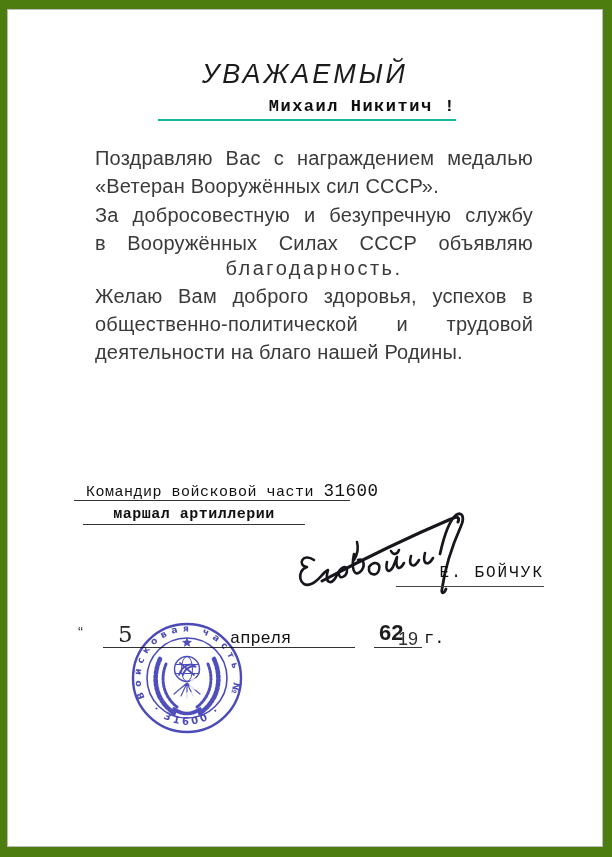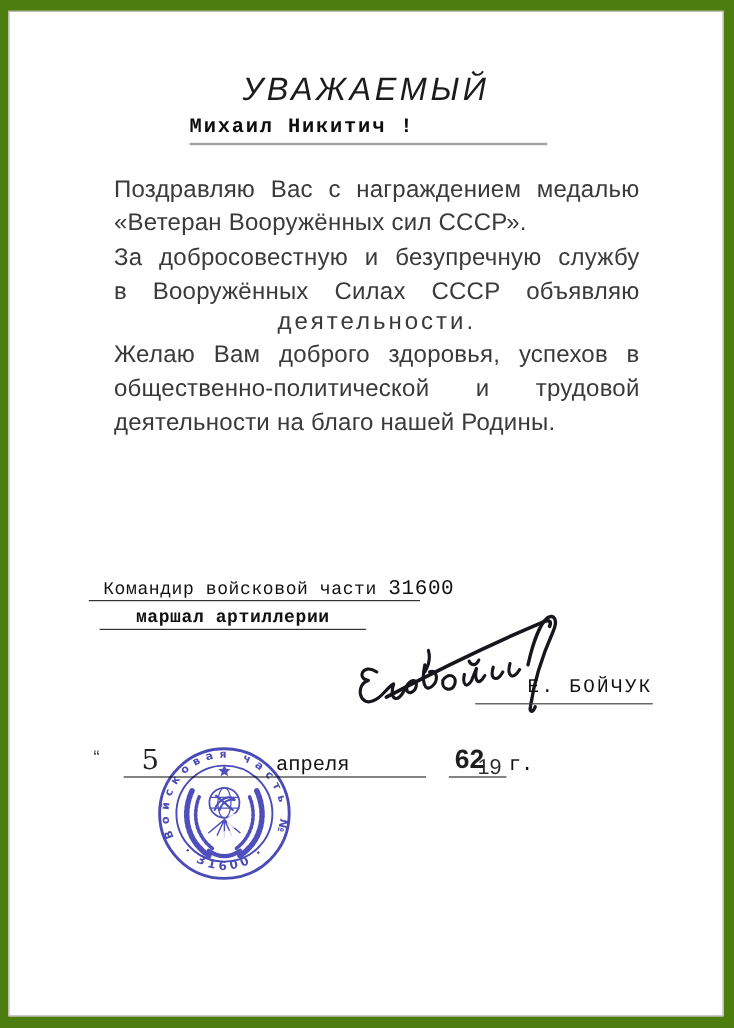--- a/index.html
+++ b/index.html
@@ -13,21 +13,21 @@
     background:#ffffff;border:1px solid #bbbbbb;
   }
   .abs{position:absolute;}
   
   .salutation{
     left:0;top:49px;width:100%;text-align:center;
     font-style:italic;font-size:27px;letter-spacing:3px;color:#1b1b1b;
   }
   .name-line{
     left:150px;top:84px;width:298px;height:25px;
-    border-bottom:2px solid #a3a3a3;text-align:left;
+    border-bottom:2px solid #14b8a6;text-align:right;
   }
   .name-line span{
     font-family:"Liberation Mono",monospace;font-weight:bold;
     font-size:17px;letter-spacing:1.5px;color:#0e0e0e;line-height:25px;
   }
   
   .bline{
     left:87px;width:438px;height:28px;line-height:28px;
     font-size:20px;color:#3a3a3a;letter-spacing:.2px;white-space:nowrap;
   }
@@ -73,21 +73,21 @@
     <div class="abs salutation">УВАЖАЕМЫЙ</div>
 
     <div class="abs name-line">
       <span>Михаил Никитич !</span>
     </div>
 
     <div class="abs bline just" style="top:134px">Поздравляю Вас с награждением медалью</div>
     <div class="abs bline" style="top:162px">«Ветеран Вооружённых сил СССР».</div>
     <div class="abs bline just" style="top:191px">За добросовестную и безупречную службу</div>
     <div class="abs bline just" style="top:219px">в Вооружённых Силах СССР объявляю</div>
-    <div class="abs bline ctr" style="top:244px">деятельности.</div>
+    <div class="abs bline ctr" style="top:244px">благодарность.</div>
     <div class="abs bline just" style="top:272px">Желаю Вам доброго здоровья, успехов в</div>
     <div class="abs bline just" style="top:300px">общественно-политической и трудовой</div>
     <div class="abs bline" style="top:328px">деятельности на благо нашей Родины.</div>
 
     <div class="abs tw cmd1">
       <span>Командир войсковой части</span>
       <span class="unit">31600</span>
     </div>
     <div class="abs tw cmd2">маршал артиллерии</div>
 

